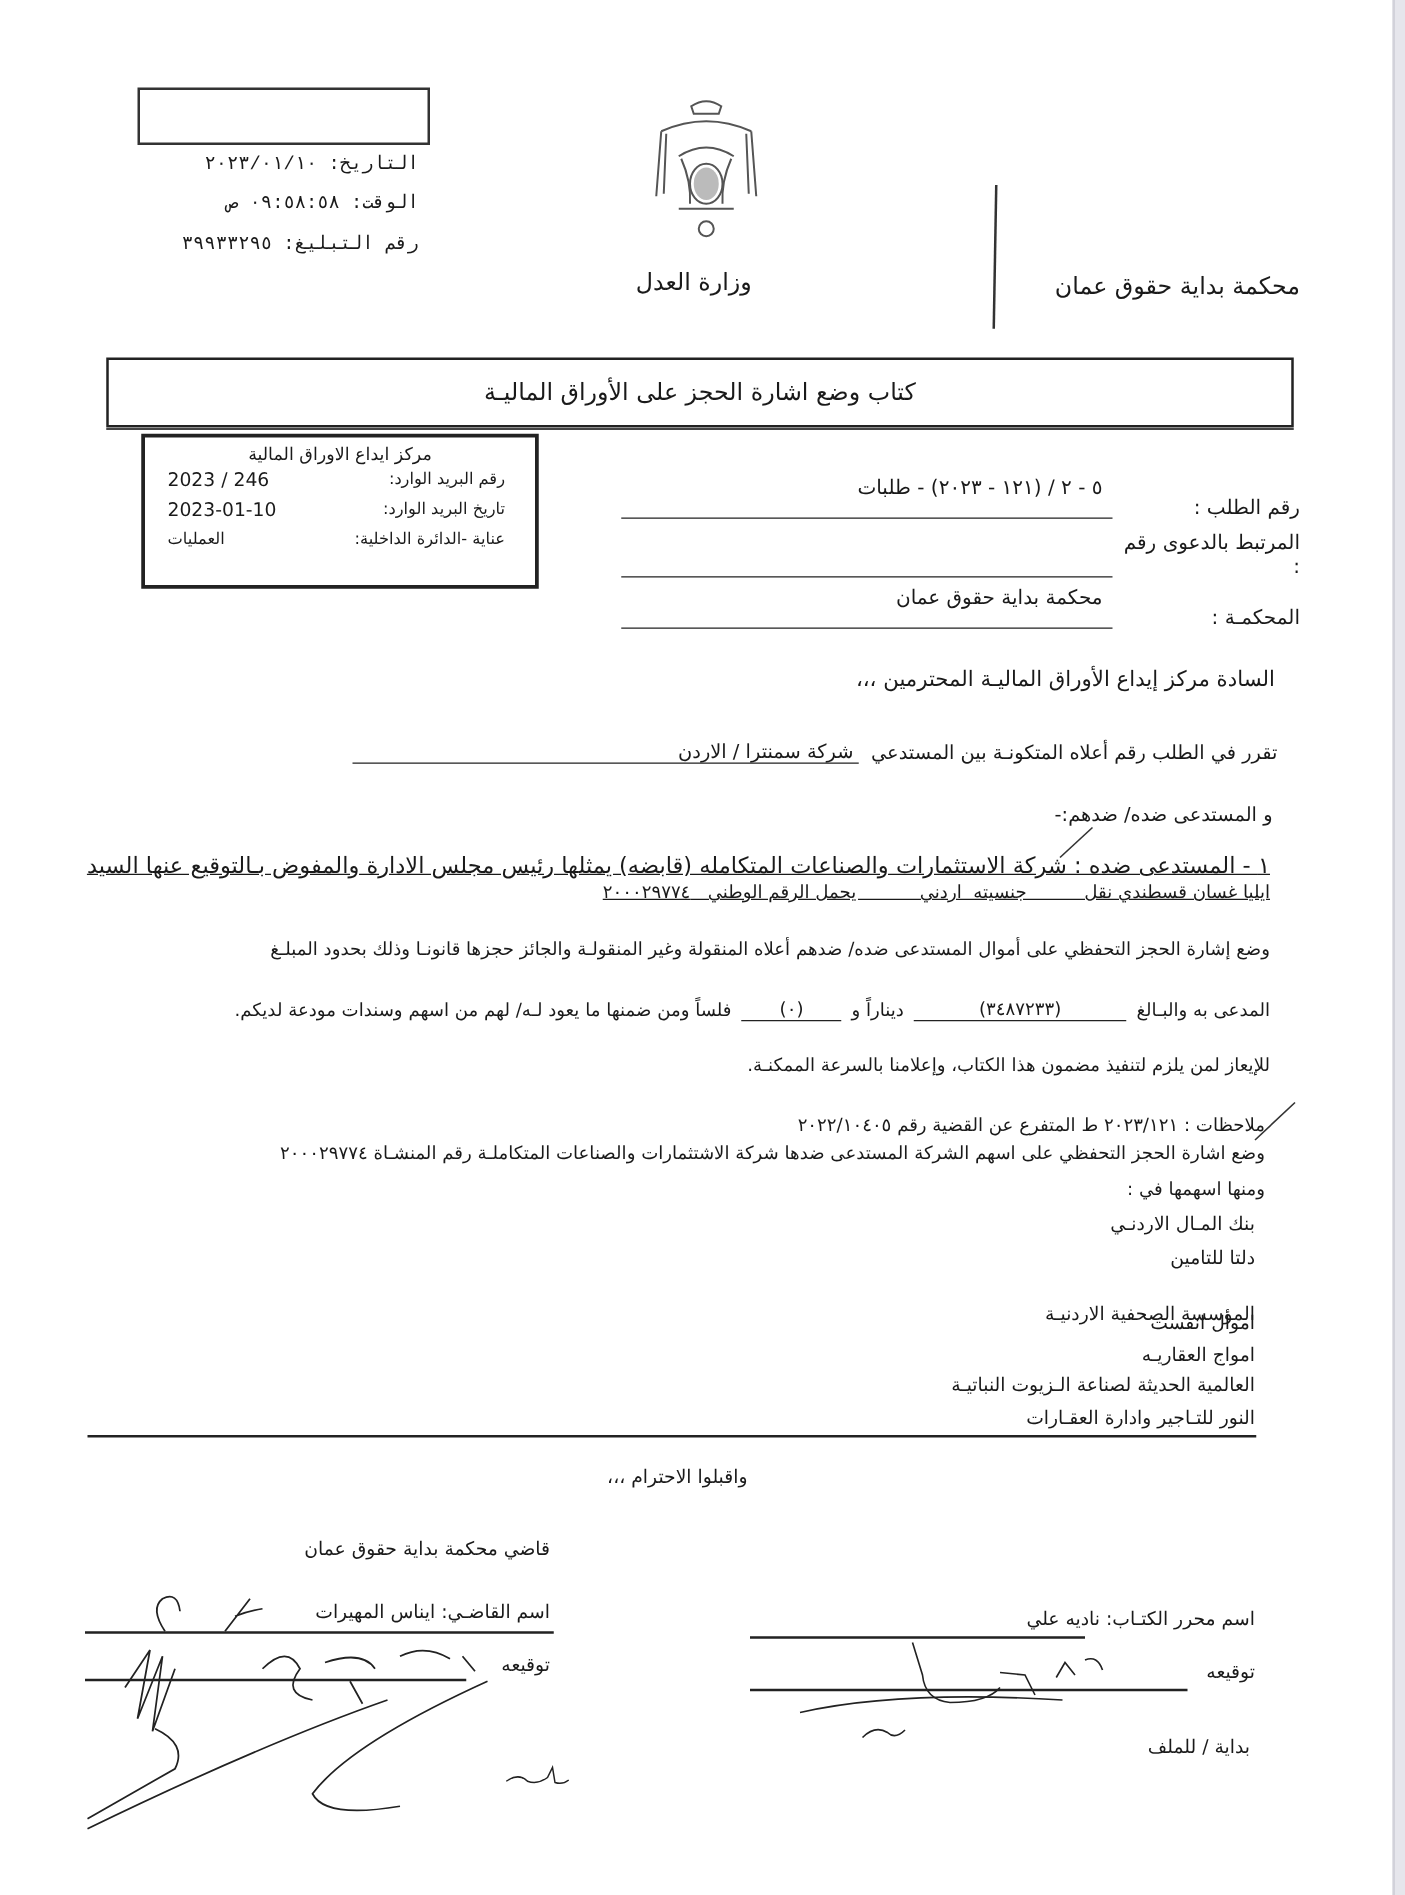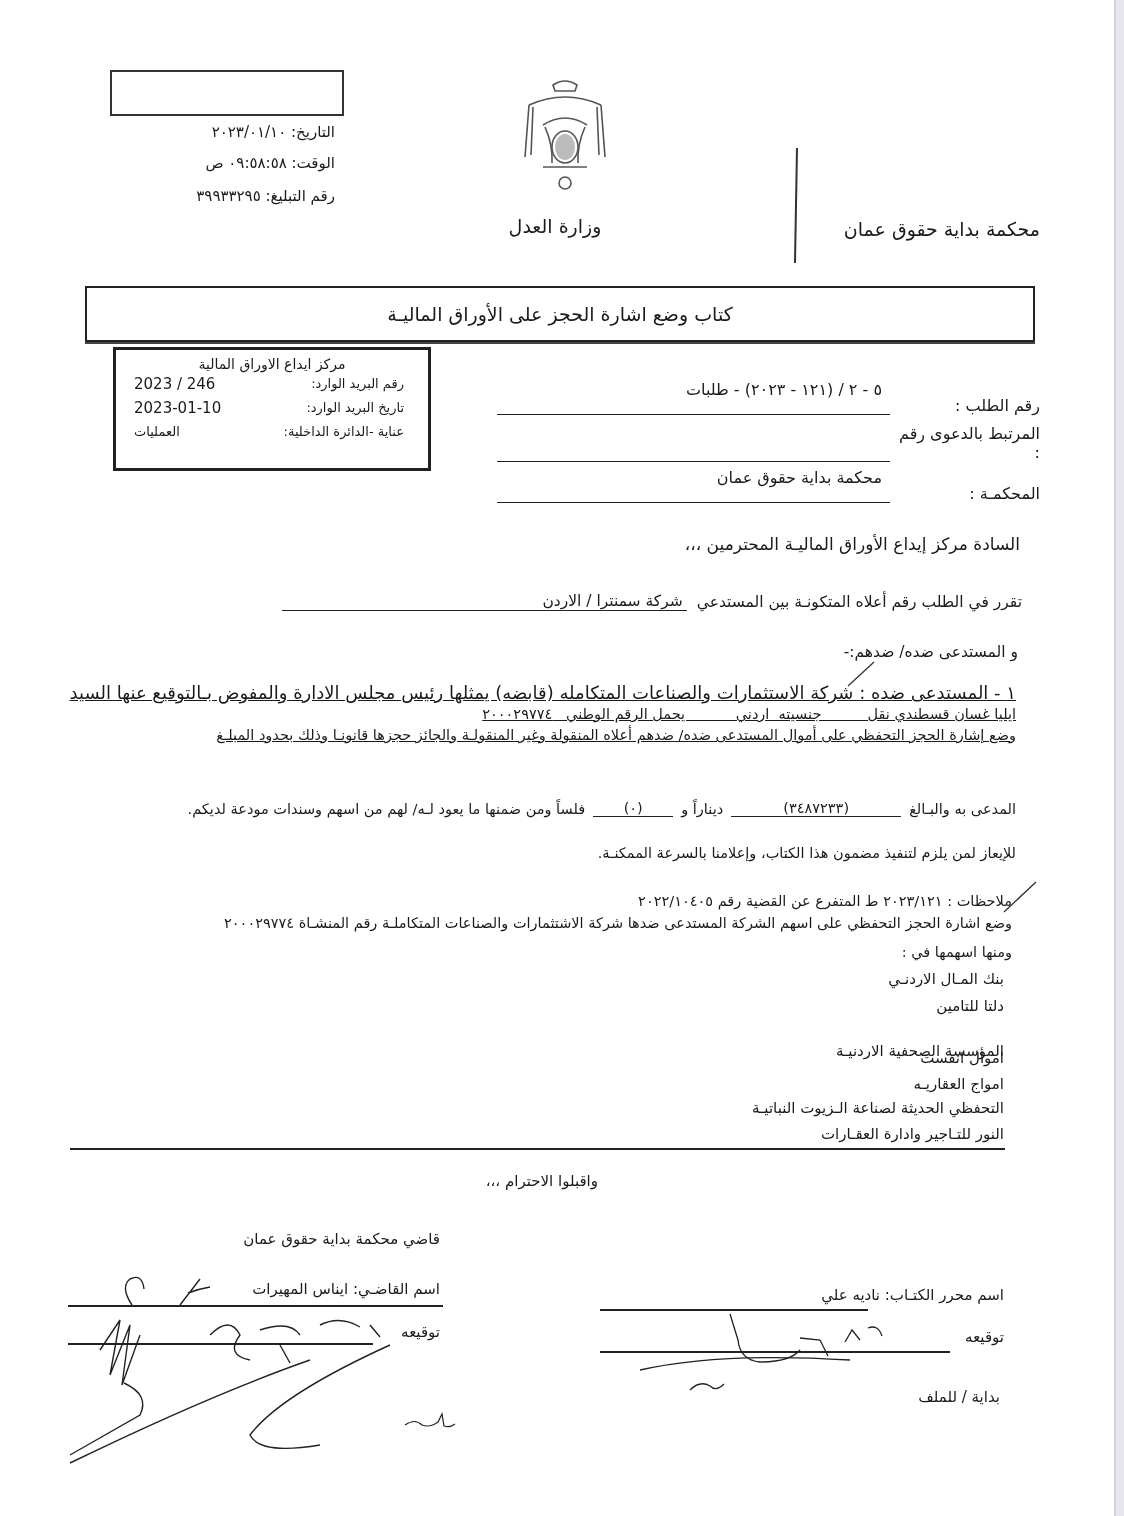--- a/index.html
+++ b/index.html
@@ -2,21 +2,21 @@
 <html><head>
 <meta charset="utf-8">
 <style>
   html,body{margin:0;padding:0;}
   body{width:1124px;height:1516px;background:#ffffff;position:relative;overflow:hidden;
        font-family:"DejaVu Sans","Liberation Sans",sans-serif;color:#1a1a1a;}
   .edge{position:absolute;left:1114px;top:0;width:10px;height:1516px;background:#e6e6ec;border-left:2px solid #d2d2da;}
   .abs{position:absolute;}
   .rtl{direction:rtl;text-align:right;}
   .redact{left:110px;top:70px;width:230px;height:42px;border:2px solid #333;background:#fff;}
-  .meta{left:140px;width:195px;font-size:15px;line-height:20px;white-space:nowrap;}
+  .meta{left:140px;width:195px;font-size:15px;line-height:20px;white-space:nowrap;font-family:Liberation Mono, monospace;}
   .court-head{left:810px;top:218px;width:230px;font-size:19px;}
   .ministry{left:495px;top:215px;width:120px;font-size:19px;text-align:center;}
   .vline{left:795px;top:148px;width:2px;height:115px;background:#333;transform:rotate(1deg);}
   .emblem{left:515px;top:75px;width:100px;height:120px;}
   .title-box{left:85px;top:286px;width:946px;height:52px;border:2px solid #222;box-shadow:0 2px 0 #444;}
   .title-box span{display:block;text-align:center;font-size:19px;line-height:52px;direction:rtl;}
   .stamp{left:113px;top:347px;width:312px;height:118px;border:3px solid #222;font-size:13px;}
   .stamp .hdr{text-align:center;margin-top:6px;font-size:14px;}
   .stamp .row{display:flex;justify-content:space-between;direction:rtl;padding:0 24px 0 18px;line-height:24px;}
   .stamp .row .v{direction:ltr;font-size:15px;}
@@ -106,21 +106,21 @@
 <div class="abs rtl" style="top:592px;right:102px;width:740px;display:flex;direction:rtl;align-items:flex-end;font-size:15.5px;">
   <span>تقرر في الطلب رقم أعلاه المتكونـة بين المستدعي</span>
   <span style="flex:1;border-bottom:1.5px solid #222;margin-right:10px;padding-right:4px;">شركة  سمنترا / الاردن</span>
 </div>
 
 <div class="abs p rtl" style="top:643px;right:106px;">و المستدعى ضده/ ضدهم:-</div>
 
 <div class="abs p rtl u" style="top:682px;right:108px;font-size:18px;">١ - المستدعى ضده : شركة  الاستثمارات والصناعات المتكامله (قابضه)  يمثلها رئيس مجلس الادارة والمفوض بـالتوقيع عنها السيد</div>
 <div class="abs p rtl u" style="top:706px;right:108px;font-size:14.5px;white-space:pre;">ايليا غسان قسطندي نقل          جنسيته  اردني           يحمل الرقم الوطني   ٢٠٠٠٢٩٧٧٤</div>
 
-<div class="abs p rtl" style="top:727px;right:108px;font-size:14.5px;text-decoration:underline;">وضع إشارة الحجز التحفظي على أموال المستدعى ضده/ ضدهم أعلاه المنقولة وغير المنقولـة والجائز حجزها قانونـا وذلك بحدود المبلـغ</div>
+<div class="abs p rtl" style="top:752px;right:108px;font-size:14.5px;">وضع إشارة الحجز التحفظي على أموال المستدعى ضده/ ضدهم أعلاه المنقولة وغير المنقولـة والجائز حجزها قانونـا وذلك بحدود المبلـغ</div>
 
 <div class="abs rtl" style="top:800px;right:108px;display:flex;direction:rtl;align-items:flex-end;font-size:14.5px;white-space:nowrap;">
   <span>المدعى به والبـالغ</span>
   <span style="border-bottom:1.5px solid #222;width:170px;text-align:center;margin:0 8px;">(٣٤٨٧٢٣٣)</span>
   <span>ديناراً و</span>
   <span style="border-bottom:1.5px solid #222;width:80px;text-align:center;margin:0 8px;">(٠)</span>
   <span>فلساً  ومن ضمنها ما يعود لـه/ لهم من اسهم وسندات مودعة لديكم.</span>
 </div>
 
 <div class="abs p rtl" style="top:845px;right:108px;font-size:14.5px;">للإيعاز لمن يلزم لتنفيذ مضمون هذا الكتاب، وإعلامنا بالسرعة الممكنـة.</div>
@@ -133,21 +133,21 @@
 </svg>
 <svg class="abs" style="left:840px;top:660px;width:40px;height:30px;">
   <path d="M8 26 L34 2" stroke="#333" stroke-width="1.3" fill="none"></path>
 </svg>
 
 <div class="abs list-item rtl" style="top:970px;">بنك المـال الاردنـي</div>
 <div class="abs list-item rtl" style="top:997px;">دلتا للتامين</div>
 <div class="abs list-item rtl" style="top:1023px;margin-top:19px;">المؤسسة الصحفية الاردنيـة</div>
 <div class="abs list-item rtl" style="top:1049px;">اموال انفست</div>
 <div class="abs list-item rtl" style="top:1075px;">امواج العقاريـه</div>
-<div class="abs list-item rtl" style="top:1099px;">التحفظي الحديثة لصناعة الـزيوت النباتيـة</div>
+<div class="abs list-item rtl" style="top:1099px;">العالمية الحديثة لصناعة الـزيوت النباتيـة</div>
 <div class="abs list-item rtl" style="top:1125px;">النور للتـاجير وادارة العقـارات</div>
 
 <div class="abs line-hr" style="left:70px;top:1148px;width:935px;"></div>
 
 <div class="abs rtl" style="top:1172px;right:526px;font-size:15px;">واقبلوا الاحترام ،،،</div>
 <div class="abs rtl" style="top:1230px;right:684px;font-size:15px;">قاضي  محكمة بداية حقوق عمان</div>
 
 <div class="abs rtl" style="top:1280px;right:684px;font-size:15px;white-space:nowrap;">
   <span>اسم القاضـي:</span>
   <span>ايناس  المهيرات</span>

